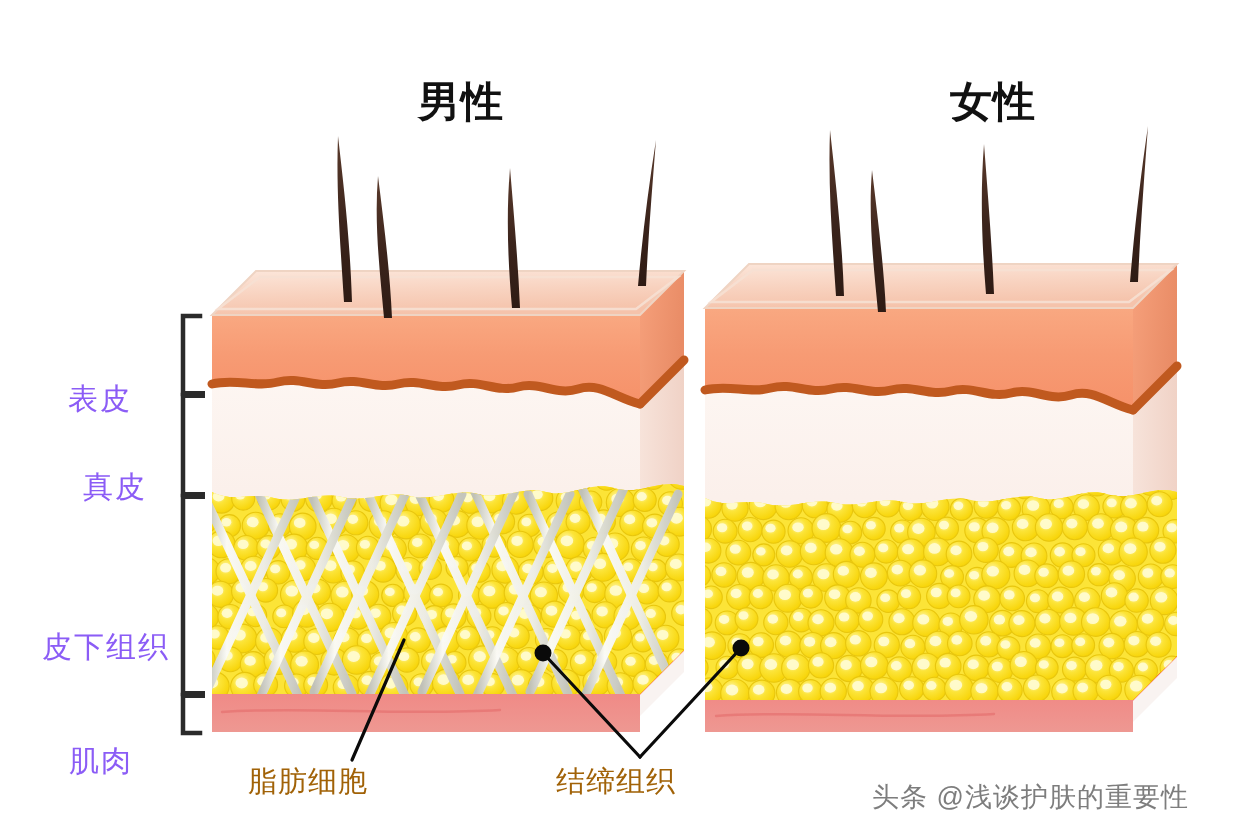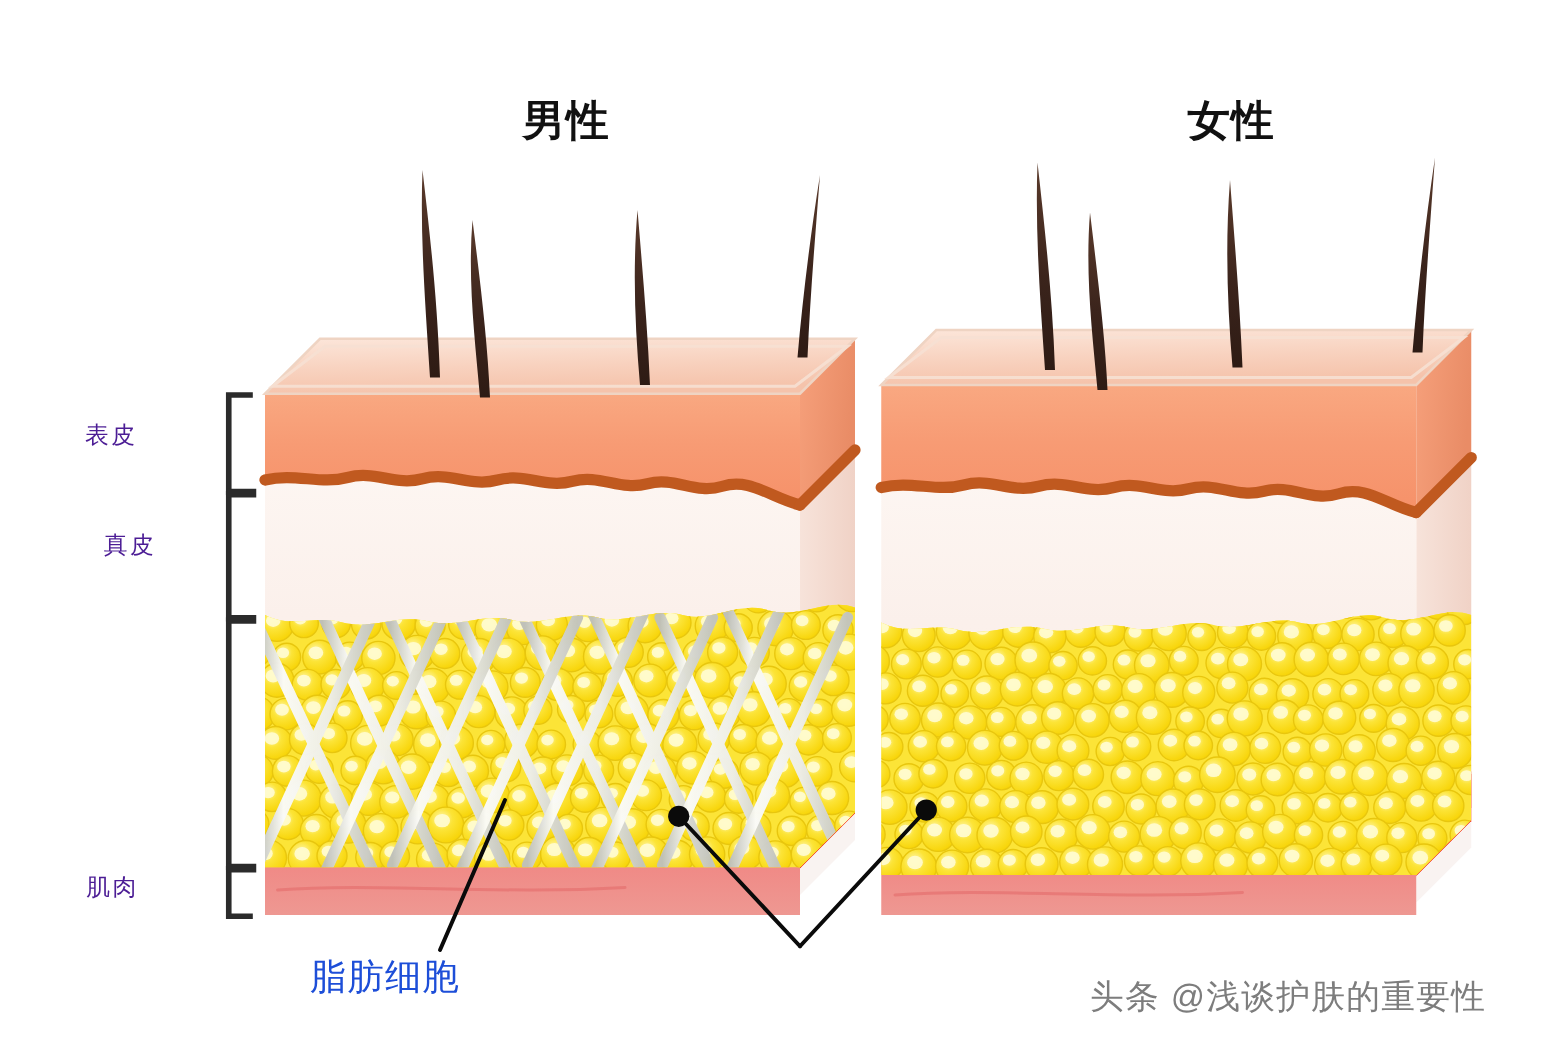--- a/index.html
+++ b/index.html
@@ -5,37 +5,38 @@
   html,body{margin:0;padding:0;}
   body{
     width:1254px;height:832px;background:#ffffff;overflow:hidden;
     font-family:"Liberation Sans","DejaVu Sans",sans-serif;
     position:relative;
   }
   #stage{position:absolute;inset:0;width:1254px;height:832px;}
   #stage > svg{position:absolute;left:0;top:0;}
 
   .ttl{
-    position:absolute;font-weight:bold;font-size:34px;color:#111;
+    position:absolute;font-weight:bold;font-size:42px;color:#111;
     letter-spacing:1px;white-space:nowrap;font-family:Liberation Serif, serif;
   }
   #title-male{left:418px;top:74px;}
   #title-female{left:922px;top:74px;margin-left:28px;}
 
   .layer-label{
-    position:absolute;font-size:19px;color:#4c1d95;white-space:nowrap;
+    position:absolute;font-size:30px;color:#8b5cf6;white-space:nowrap;
     letter-spacing:2px;
+    margin-top:44px;
   }
   #lab-epidermis{left:68px;top:335px;}
   #lab-dermis{left:83px;top:423px;}
   #lab-hypodermis{left:42px;top:583px;}
   #lab-muscle{left:69px;top:697px;font-family:Liberation Serif, serif;}
 
   .callout-label{
-    position:absolute;font-size:29px;color:#1d4ed8;white-space:nowrap;
+    position:absolute;font-size:29px;color:#a16207;white-space:nowrap;
     letter-spacing:1px;
   }
   #lab-fatcells{left:248px;top:762px;}
   #lab-connective{left:556px;top:762px;}
 
   #watermark{
     position:absolute;left:872px;top:779px;font-size:27px;color:#737373;
     white-space:nowrap;letter-spacing:1px;opacity:.92;
   }
 </style>
@@ -1060,18 +1061,20 @@
       <circle cx="543" cy="653" r="8.5" fill="#0A0A0A"></circle>
       <circle cx="741" cy="648" r="8.5" fill="#0A0A0A"></circle>
     </g>
   </svg>
 
   <div class="ttl" id="title-male">男性</div>
   <div class="ttl" id="title-female">女性</div>
 
   <div class="layer-label" id="lab-epidermis">表皮</div>
   <div class="layer-label" id="lab-dermis">真皮</div>
+  <div class="layer-label" id="lab-hypodermis">皮下组织</div>
   <div class="layer-label" id="lab-muscle">肌肉</div>
 
   <div class="callout-label" id="lab-fatcells">脂肪细胞</div>
+  <div class="callout-label" id="lab-connective">结缔组织</div>
 
   <div id="watermark">头条 @浅谈护肤的重要性</div>
 </div>
 
 </body></html>

